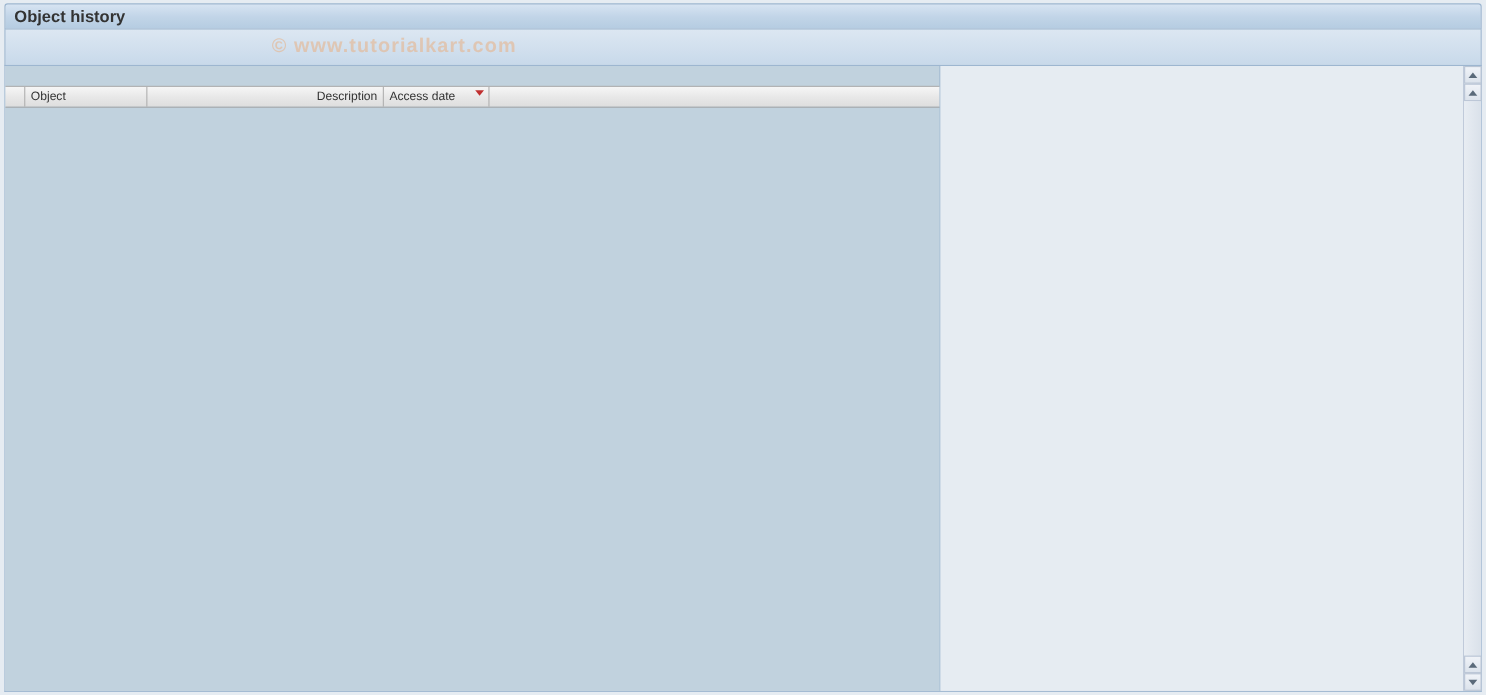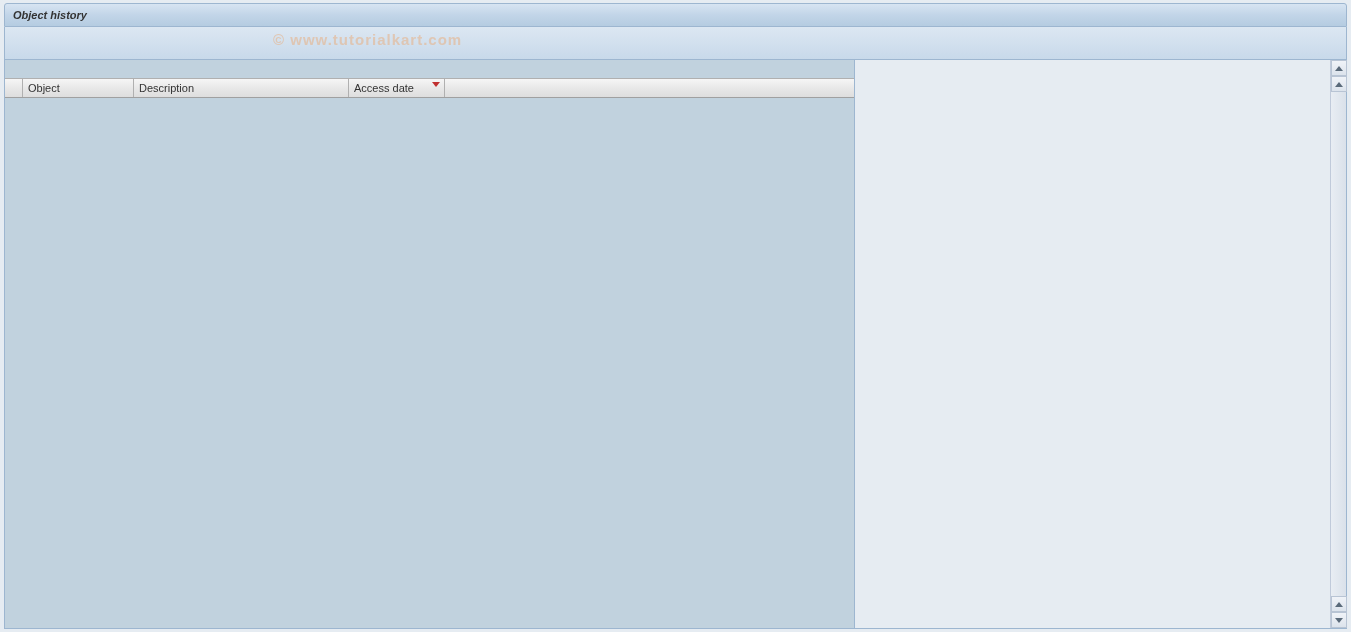--- a/index.html
+++ b/index.html
@@ -29,36 +29,35 @@
       height: 24px;
       background: linear-gradient(to bottom, #d7e4f2 0%, #c2d5e8 50%, #b5cce1 100%);
       border: 1px solid #9db6d0;
       border-radius: 3px 3px 0 0;
       display: flex;
       align-items: center;
       padding-left: 8px;
     }
     .title-bar-text {
       font-weight: bold;
-      font-style: italic;
-      font-size: 11px;
+      font-size: 15px;
       color: #333;
     }
     .toolbar {
       height: 33px;
       background: linear-gradient(to bottom, #dce7f2 0%, #c8d9ea 100%);
       border: 1px solid #9db6d0;
       border-top: none;
       position: relative;
     }
     .watermark {
       position: absolute;
-      left: 268px;
+      left: 242px;
       top: 4px;
-      font-size: 15px;
+      font-size: 18px;
       font-weight: bold;
       color: rgba(230, 180, 140, 0.6);
       letter-spacing: 1px;
       pointer-events: none;
     }
     .content-area {
       flex: 1;
       display: flex;
       background: #e6ecf2;
       border: 1px solid #9db6d0;
@@ -92,20 +91,21 @@
       cursor: pointer;
     }
     .col-header:first-child {
       border-left: 1px solid #b0b0b0;
     }
     .col-object {
       width: 112px;
     }
     .col-description {
       width: 215px;
+      justify-content: flex-end;
     }
     .col-accessdate {
       width: 96px;
       align-items: center;
     }
     .col-accesstime {
       flex: 1;
     }
     .sort-indicator {
       position: absolute;

